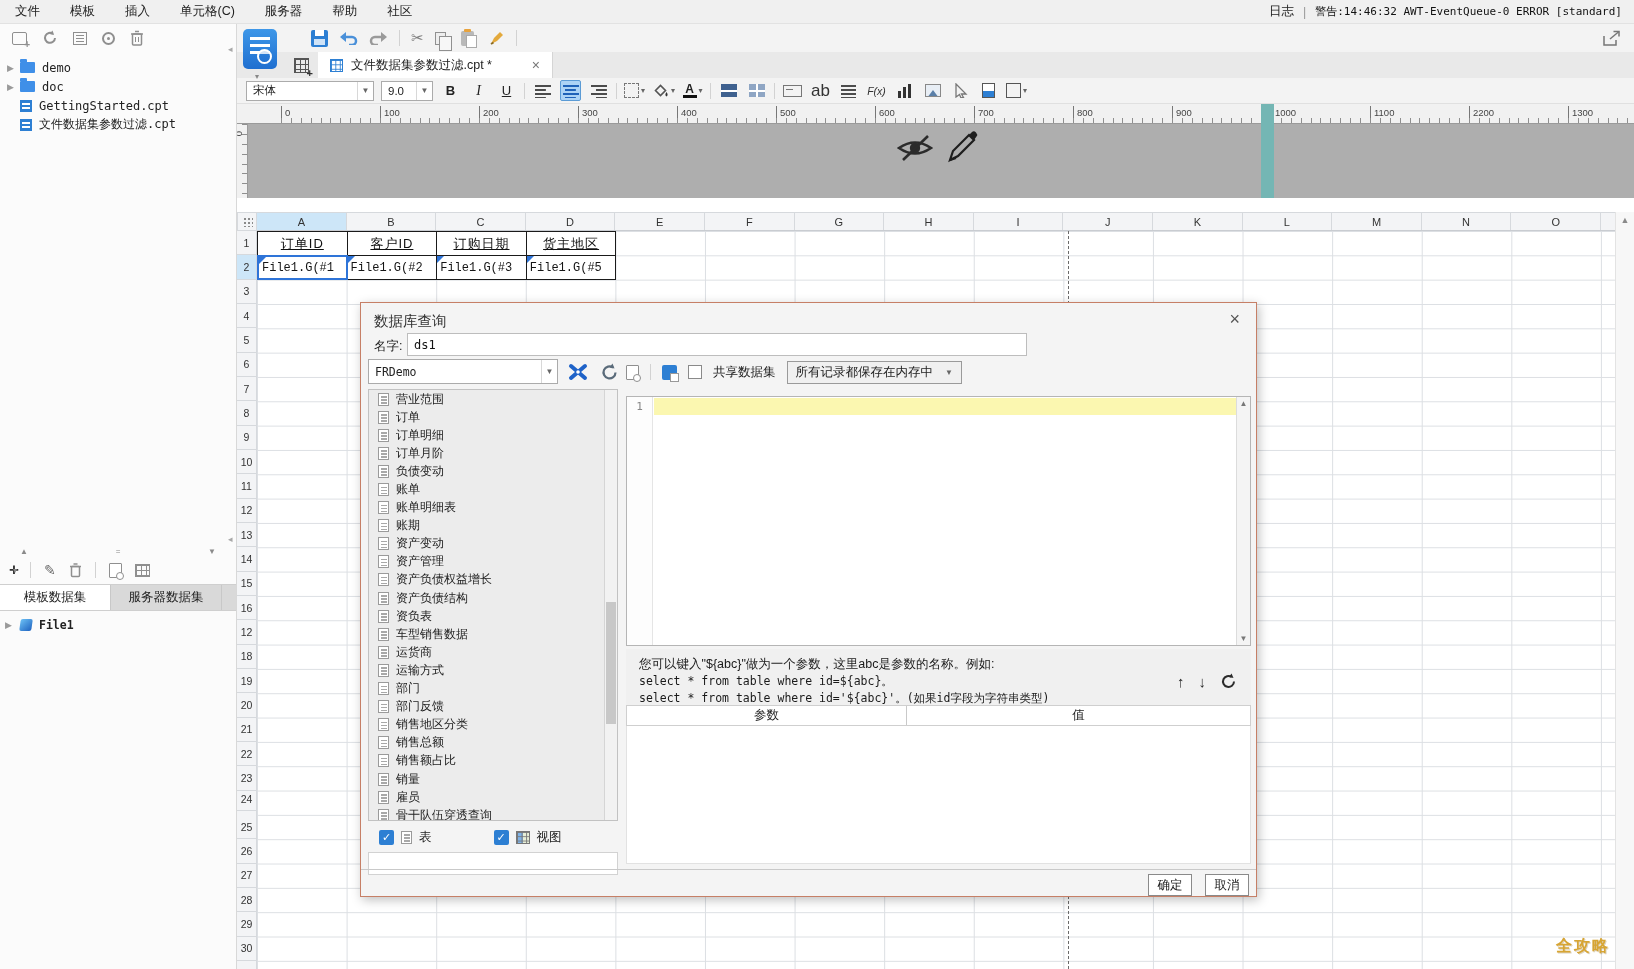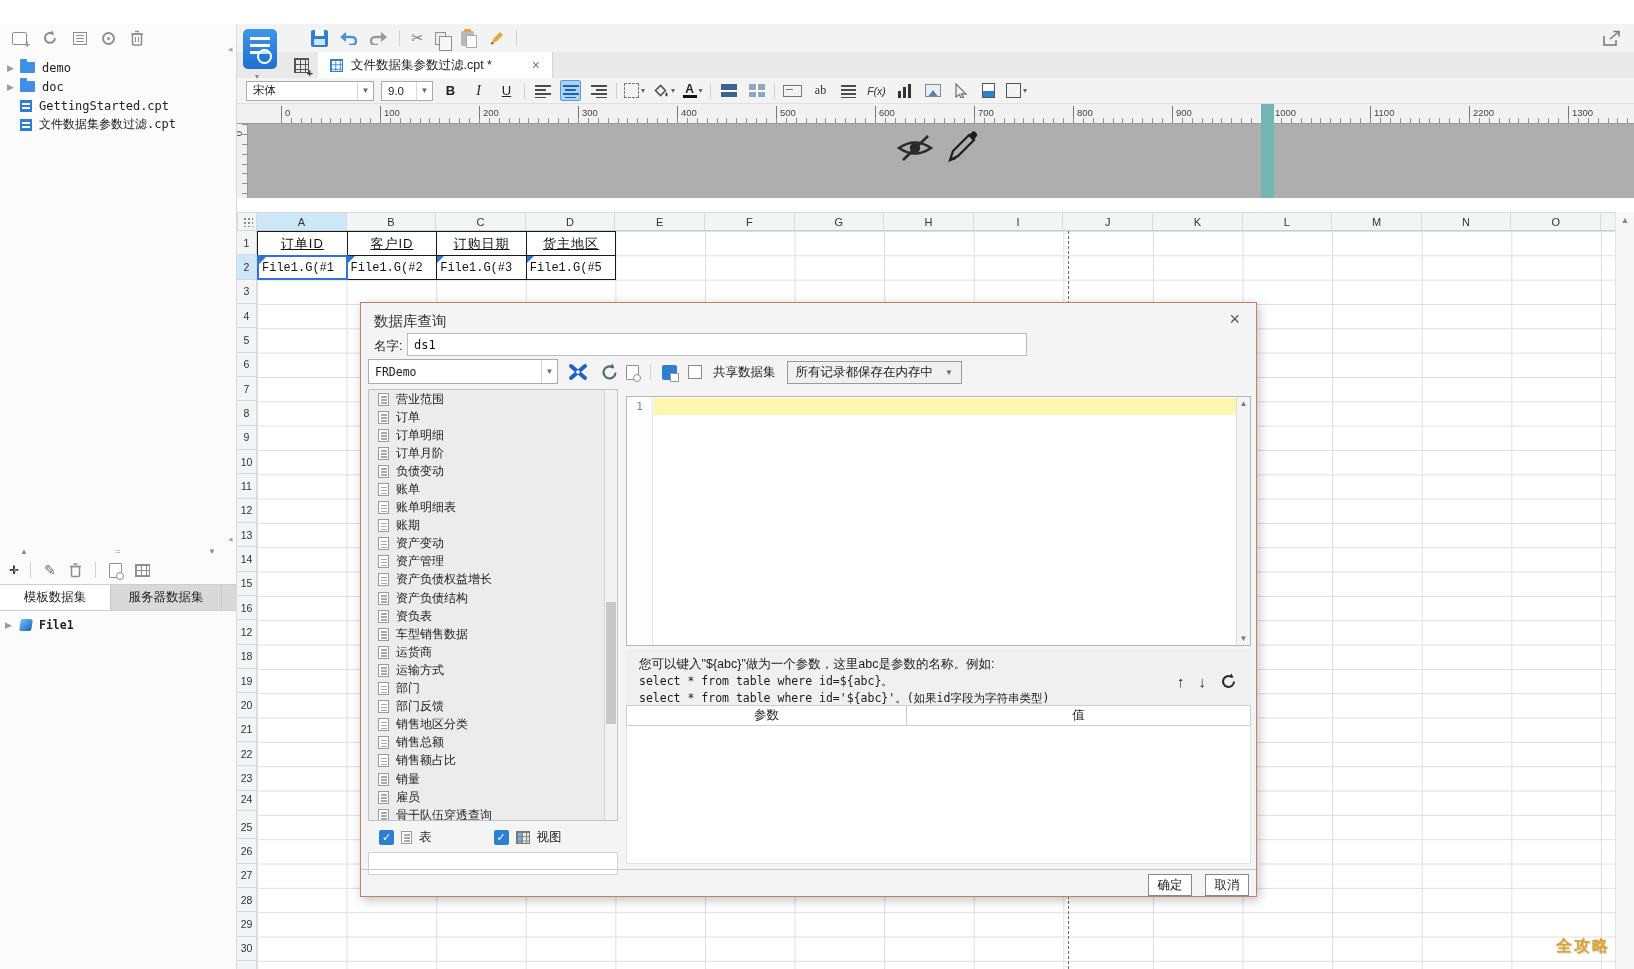--- a/index.html
+++ b/index.html
@@ -93,21 +93,21 @@
   .fontcolor-ico{display:flex;flex-direction:column;align-items:center;line-height:11px;}
   .fontcolor-ico b{font-size:12px;}
   .fontcolor-ico i{width:14px;height:3px;background:#111;display:block;}
   .merge-ico{width:16px;height:13px;background:#3f618f;position:relative;}
   .merge-ico::after{content:"";position:absolute;left:0;top:5.5px;width:100%;height:2px;background:#fff;}
   .unmerge-ico{width:16px;height:13px;background:#8fa6c4;position:relative;}
   .unmerge-ico::before{content:"";position:absolute;left:0;top:5.5px;width:100%;height:2px;background:#fff;}
   .unmerge-ico::after{content:"";position:absolute;left:7px;top:0;width:2px;height:100%;background:#fff;}
   .textfield-ico{width:19px;height:12px;border:1.5px solid #777;position:relative;}
   .textfield-ico::after{content:"";position:absolute;left:2px;top:3px;width:7px;height:1.5px;background:#777;}
-  .ab-ico{font-size:12px;color:#333;font-family:Liberation Serif, serif;}
+  .ab-ico{font-size:17px;color:#333;}
   .lines-ico{width:15px;height:14px;background-repeat:no-repeat;background-image:linear-gradient(#4c4c4c,#4c4c4c),linear-gradient(#4c4c4c,#4c4c4c),linear-gradient(#4c4c4c,#4c4c4c),linear-gradient(#4c4c4c,#4c4c4c);background-size:100% 2px,100% 2px,100% 2px,100% 2px;background-position:0 1px,0 5px,0 9px,0 13px;}
   .fx-ico{font-size:10.5px;font-style:italic;color:#333;}
   .chart-ico{width:15px;height:14px;background-repeat:no-repeat;background-image:linear-gradient(#333,#333),linear-gradient(#333,#333),linear-gradient(#333,#333);background-size:3px 7px,3px 11px,3px 14px;background-position:1px bottom,6px bottom,11px bottom;}
   .img-ico{width:16px;height:13px;border:1px solid #888;background:#e8eef5;position:relative;overflow:hidden;}
   .img-ico::after{content:"";position:absolute;left:1px;bottom:-2px;width:0;height:0;border-left:6px solid transparent;border-right:6px solid transparent;border-bottom:8px solid #5a7fa8;}
   .vimg-ico{width:13px;height:15px;border:1px solid #555;background:linear-gradient(#fff 55%,#2d7fd3 55%);}
   .frame-ico{width:15px;height:15px;border:1.5px solid #555;}
 
   
   .ruler-h{position:absolute;left:237px;top:104px;right:0;height:20px;background:#f1f1f1;border-bottom:1px solid #9a9a9a;font-size:9.5px;color:#444;overflow:hidden;z-index:1;}
@@ -181,20 +181,36 @@
   .btn-ok{left:787px;}
   .btn-cancel{left:844px;}
 
   .watermark{position:absolute;left:1556px;top:936px;font-size:16px;font-weight:bold;color:#d7a534;letter-spacing:2px;z-index:60;text-shadow:1px 1px 0 rgba(120,80,0,.25);}
 </style>
 </head>
 <body>
 
 <div class="app">
 
+  <div class="menubar">
+    <div id="menu-items" style="display:flex;height:100%;">
+        <div class="menu-item">文件</div>
+        <div class="menu-item">模板</div>
+        <div class="menu-item">插入</div>
+        <div class="menu-item">单元格(C)</div>
+        <div class="menu-item">服务器</div>
+        <div class="menu-item">帮助</div>
+        <div class="menu-item">社区</div>
+      </div>
+    <div class="menubar-right">
+      <span class="log-btn">日志</span>
+      <span class="pipe">|</span>
+      <span class="warn-text">警告:14:46:32 AWT-EventQueue-0 ERROR [standard]</span>
+    </div>
+  </div>
 
   <div class="sidebar">
     <div class="side-toolbar">
       <span class="doc-plus"></span>
       <span class="ico-svg">
           <svg width="16" height="16">
             <path d="M13 8 a5 5 0 1 1 -2 -4.2" fill="none" stroke="#8f8f8f" stroke-width="2"></path>
             <path d="M10.5 0.5 L12 5 L7.5 4 Z" fill="#8f8f8f"></path>
           </svg>
         </span>

